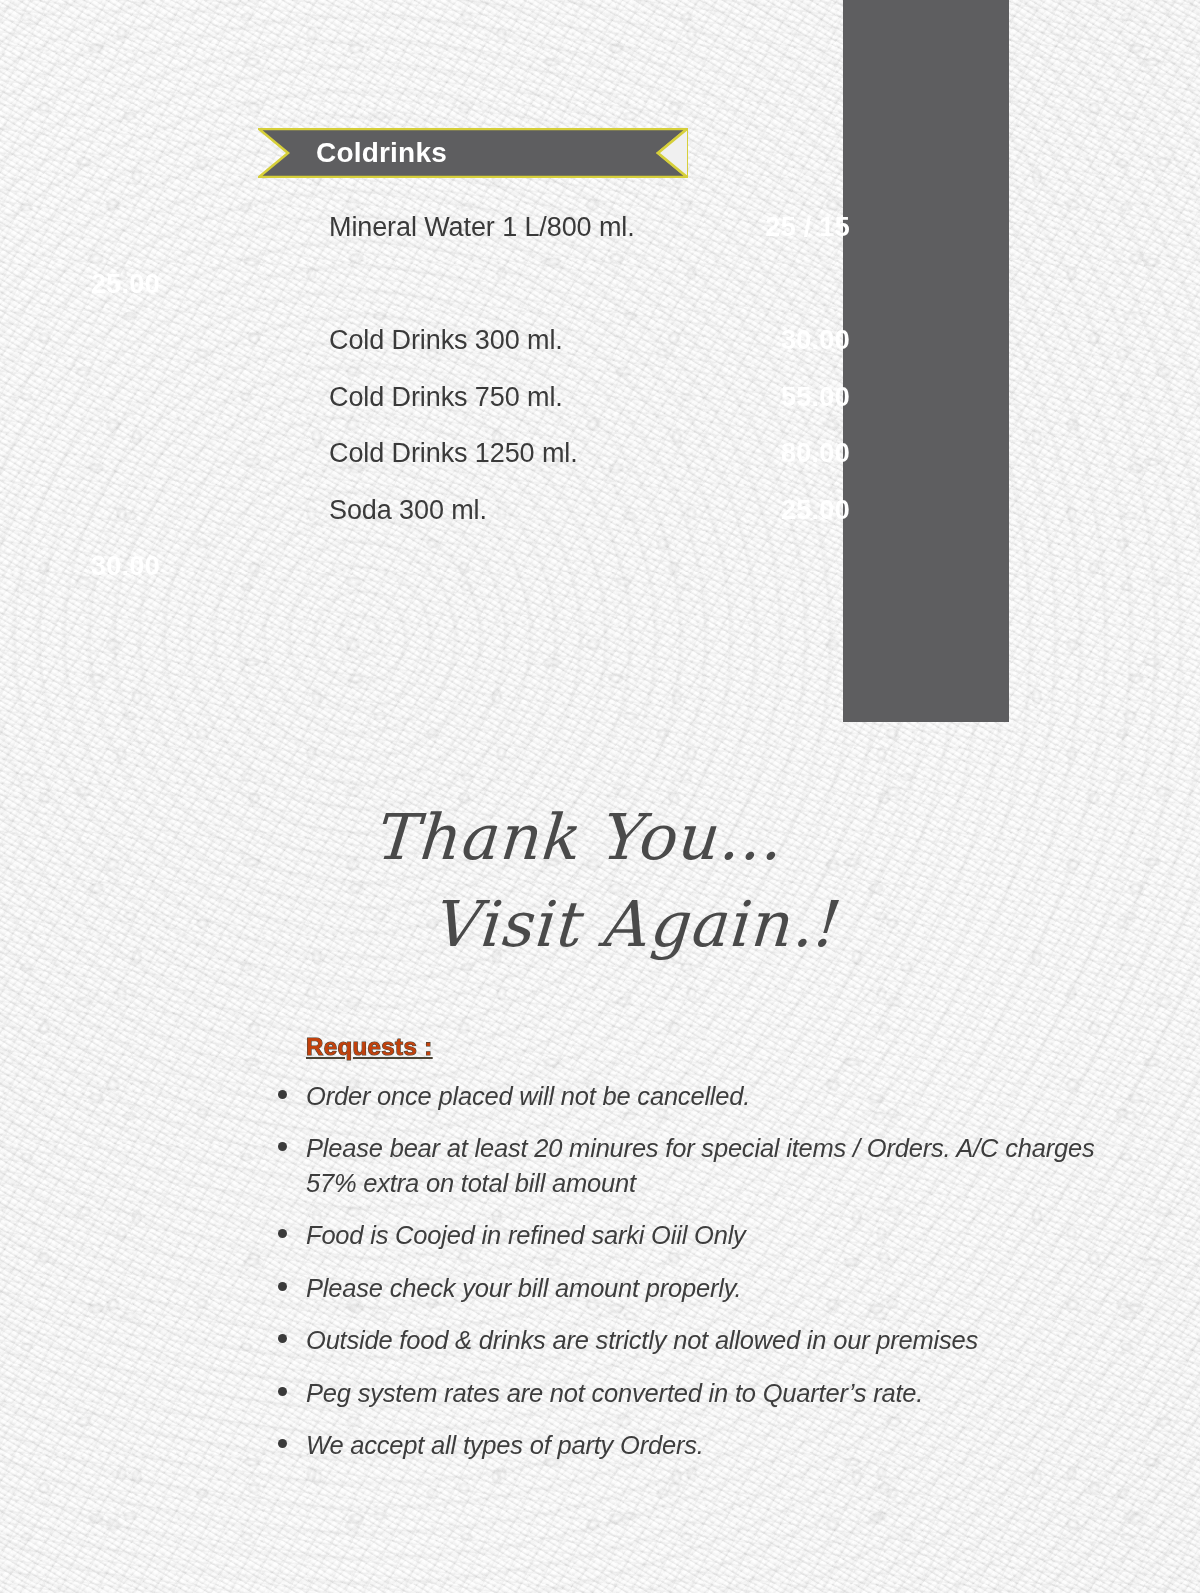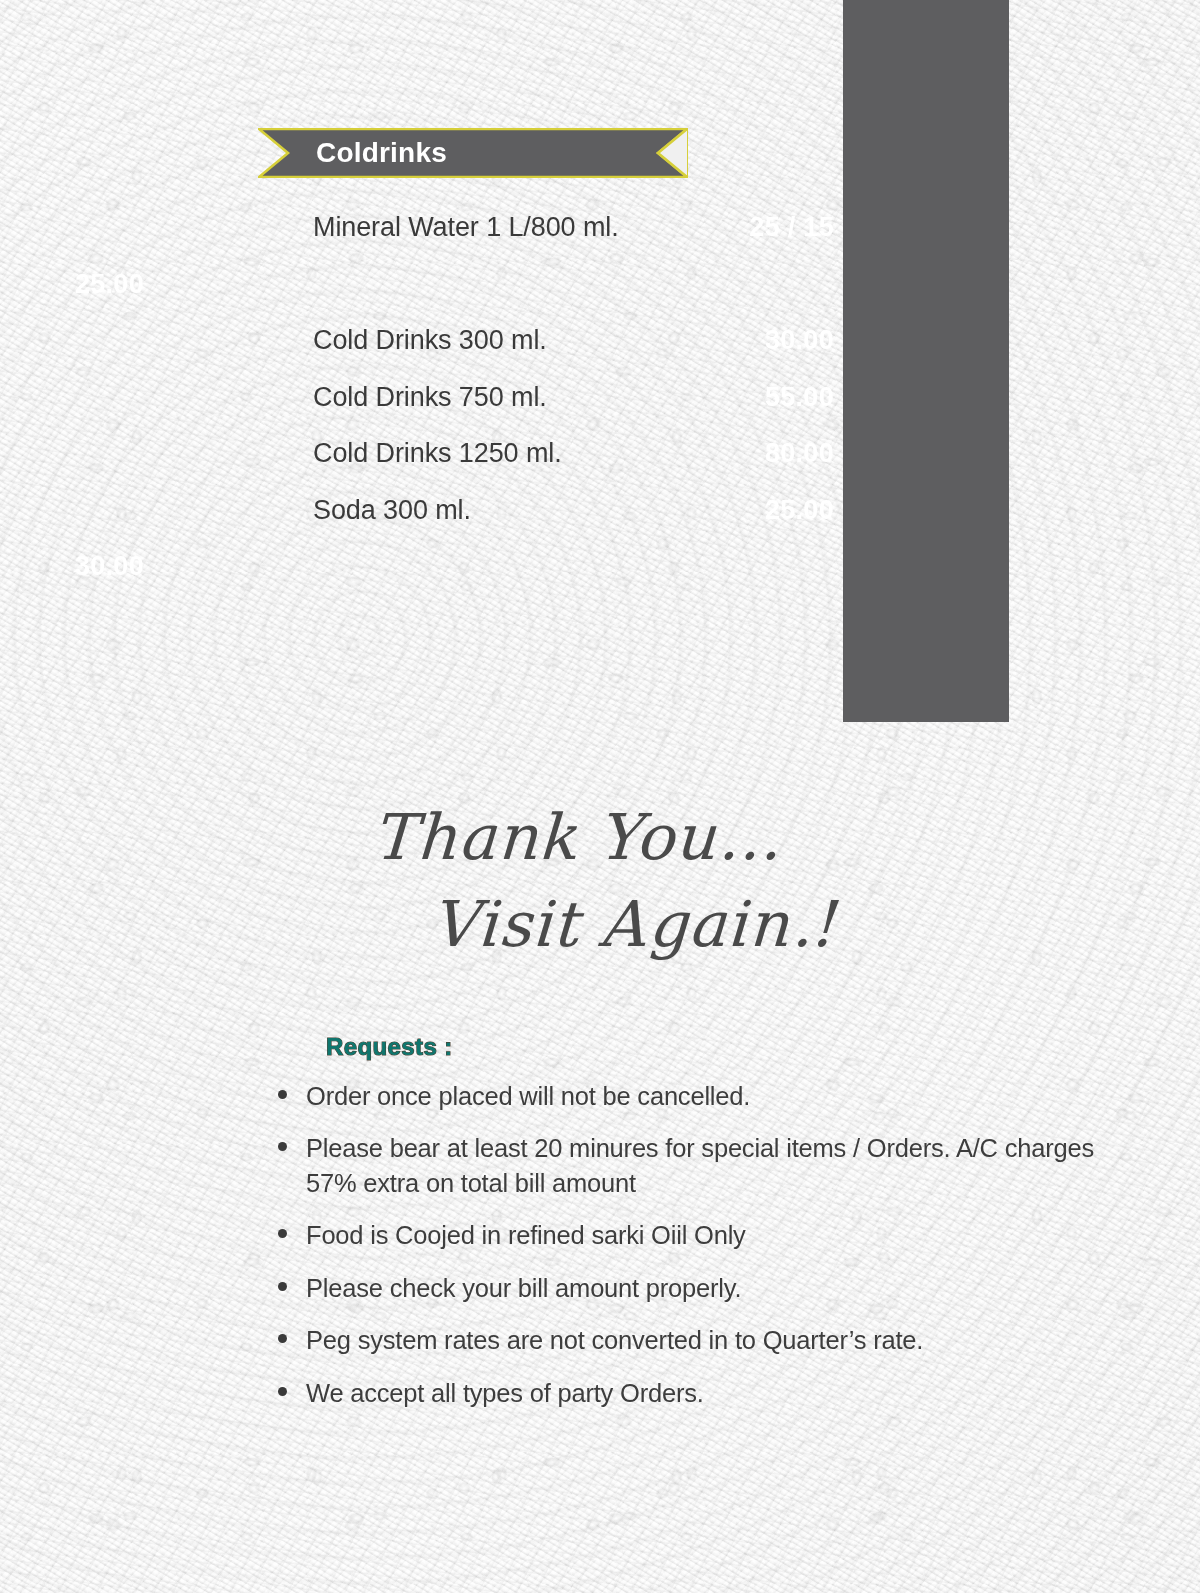--- a/index.html
+++ b/index.html
@@ -93,21 +93,21 @@
     color: #ffffff;
     font-size: 28px;
     font-weight: bold;
     letter-spacing: .2px;
     white-space: nowrap;
   }
 
   
   #menu-list {
     position: absolute;
-    left: 0;
+    left: 16px;
     top: 212px;
     width: 856px;
     z-index: 2;
   }
   .menu-row {
     display: flex;
     align-items: baseline;
     height: 56.5px;
   }
   .item-name {
@@ -158,27 +158,28 @@
   #requests-block {
     position: absolute;
     left: 270px;
     top: 1033px;
     width: 830px;
     z-index: 2;
   }
   #requests-heading {
     font-size: 24px;
     font-weight: bold;
-    color: #0f766e;
+    color: #c2410c;
     -webkit-text-stroke: 1.1px #4a4335;
     paint-order: stroke fill;
     letter-spacing: .4px;
-    margin-left: 56px;
+    margin-left: 36px;
     margin-bottom: 12px;
     display: block;
+    text-decoration: underline;
   }
   .request-item {
     display: flex;
     align-items: flex-start;
     margin-top: 18px;
   }
   .bullet {
     width: 36px;
     flex: 0 0 36px;
     padding-top: 11px;
@@ -189,20 +190,21 @@
     width: 9px;
     height: 9px;
     border-radius: 50%;
     background: #3a3a3a;
     margin-left: 8px;
   }
   .request-text {
     flex: 1;
     color: #3d3d3d;
     font-size: 25.5px;
+    font-style: italic;
     line-height: 1.35;
     letter-spacing: -.2px;
   }
 </style>
 </head>
 <body>
 
 <div id="wall"></div>
 
 <div id="price-column"></div>
@@ -276,20 +278,26 @@
       <div class="request-item">
         <div class="bullet">
           <i></i>
         </div>
         <div class="request-text">Please check your bill amount properly.</div>
       </div>
       <div class="request-item">
         <div class="bullet">
           <i></i>
         </div>
+        <div class="request-text">Outside food &amp; drinks are strictly not allowed in our premises</div>
+      </div>
+      <div class="request-item">
+        <div class="bullet">
+          <i></i>
+        </div>
         <div class="request-text">Peg system rates are not converted in to Quarter’s rate.</div>
       </div>
       <div class="request-item">
         <div class="bullet">
           <i></i>
         </div>
         <div class="request-text">We accept all types of party Orders.</div>
       </div>
     </div>
 </div>

